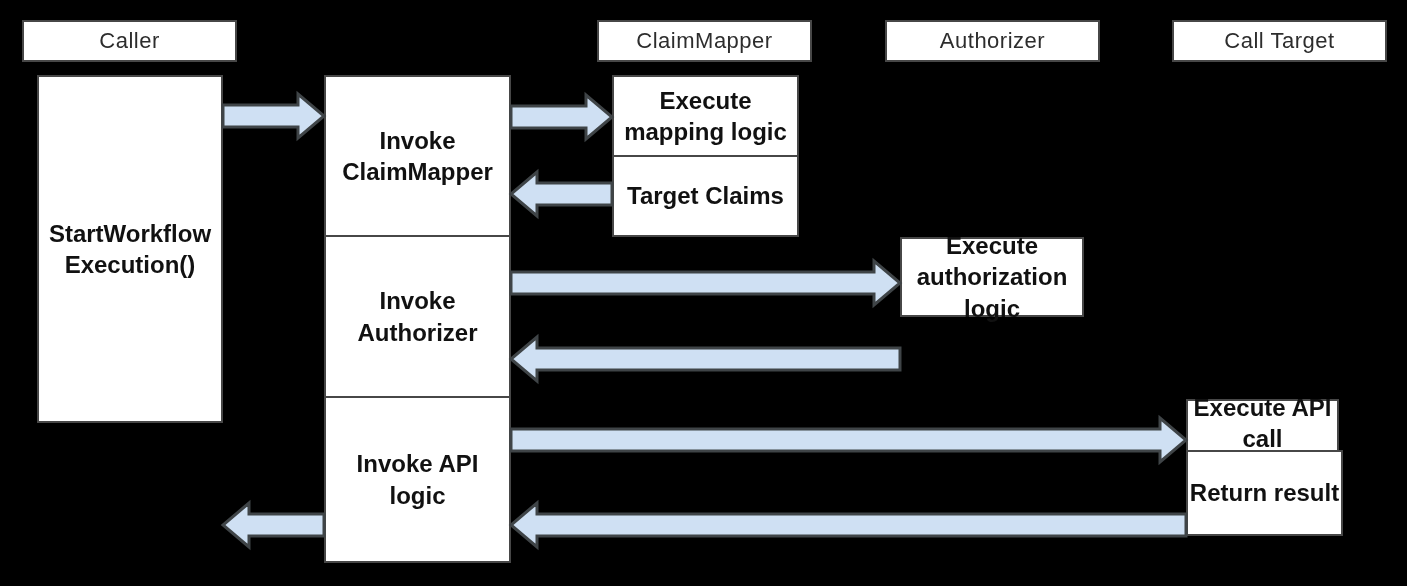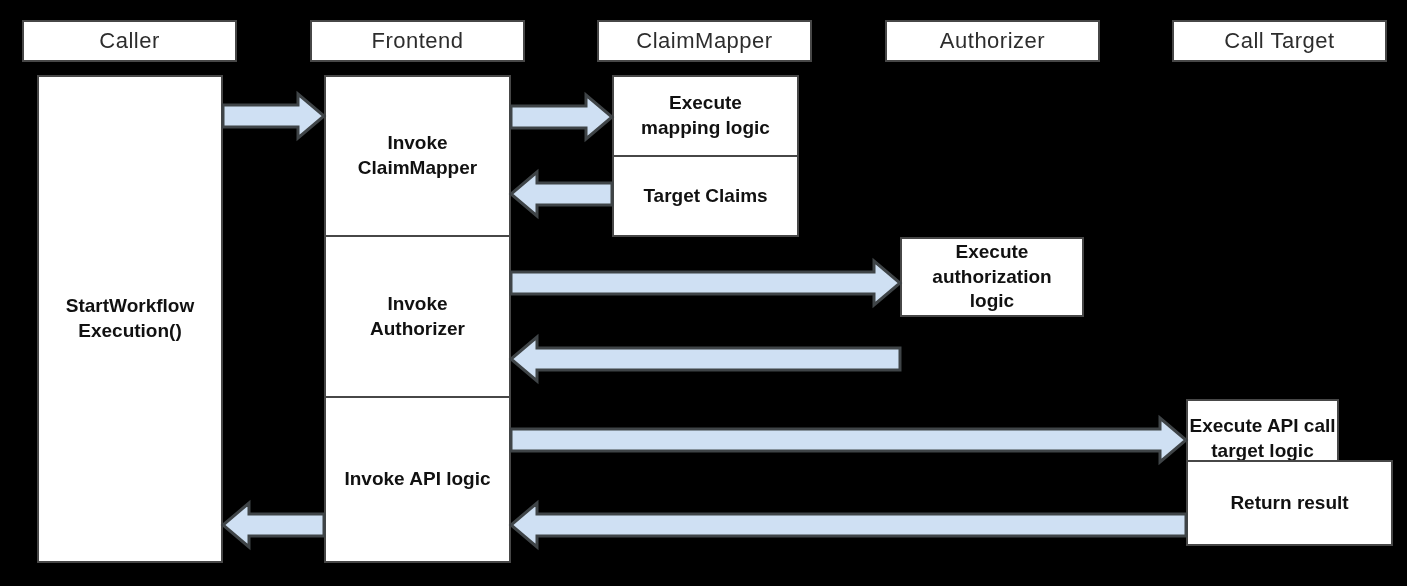--- a/index.html
+++ b/index.html
@@ -33,21 +33,21 @@
   }
   .box {
     position: absolute;
     box-sizing: border-box;
     background: var(--box-fill, #fff);
     border: 2px solid var(--box-border, #474747);
     display: flex;
     align-items: center;
     justify-content: center;
     text-align: center;
-    font-size: 19px;
+    font-size: 24px;
     font-weight: 700;
     line-height: 1.3;
     color: var(--body-text, #111);
     white-space: pre-line;
   }
   svg.arrows {
     position: absolute;
     left: 0;
     top: 0;
     pointer-events: none;
@@ -58,45 +58,44 @@
     stroke-width: 3;
     stroke-linejoin: miter;
   }
 </style>
 </head>
 <body>
 
 <div class="canvas">
 
   <div class="hdr" style="left:22px">Caller</div>
-  <div class="hdr" style="left:310px">Frontend</div>
   <div class="hdr" style="left:597px">ClaimMapper</div>
   <div class="hdr" style="left:885px">Authorizer</div>
   <div class="hdr" style="left:1172px">Call Target</div>
 
-  <div class="box" style="left:37px; top:75px; width:186px; height:488px">StartWorkflow
+  <div class="box" style="left:37px; top:75px; width:186px; height:348px">StartWorkflow
 Execution()</div>
 
   <div class="box" style="left:324px; top:75px;  width:187px; height:162px">Invoke
 ClaimMapper</div>
   <div class="box" style="left:324px; top:235px; width:187px; height:163px">Invoke
 Authorizer</div>
   <div class="box" style="left:324px; top:396px; width:187px; height:167px">Invoke API logic</div>
 
   <div class="box" style="left:612px; top:75px;  width:187px; height:82px">Execute
 mapping logic</div>
   <div class="box" style="left:612px; top:155px; width:187px; height:82px">Target Claims</div>
 
   <div class="box" style="left:900px; top:237px; width:184px; height:80px">Execute
 authorization
 logic</div>
 
   <div class="box" style="left:1186px; top:399px; width:153px; height:80px">Execute API call
 target logic</div>
-  <div class="box" style="left:1186px; top:460px; width:207px; height:86px">Return result</div>
+  <div class="box" style="left:1186px; top:450px; width:157px; height:86px">Return result</div>
 
   <svg class="arrows" width="1407" height="586" viewBox="0 0 1407 586">
     <polygon points="223,105 298,105 298,94 324,116 298,138 298,127 223,127"></polygon>
     <polygon points="511,106 586,106 586,95 612,117 586,139 586,128 511,128"></polygon>
     <polygon points="612,183 537,183 537,172 511,194 537,216 537,205 612,205"></polygon>
     <polygon points="511,272 874,272 874,261 900,283 874,305 874,294 511,294"></polygon>
     <polygon points="900,348 537,348 537,337 511,359 537,381 537,370 900,370"></polygon>
     <polygon points="511,429 1160,429 1160,418 1186,440 1160,462 1160,451 511,451"></polygon>
     <polygon points="1186,514 537,514 537,503 511,525 537,547 537,536 1186,536"></polygon>
     <polygon points="324,514 249,514 249,503 223,525 249,547 249,536 324,536"></polygon>

